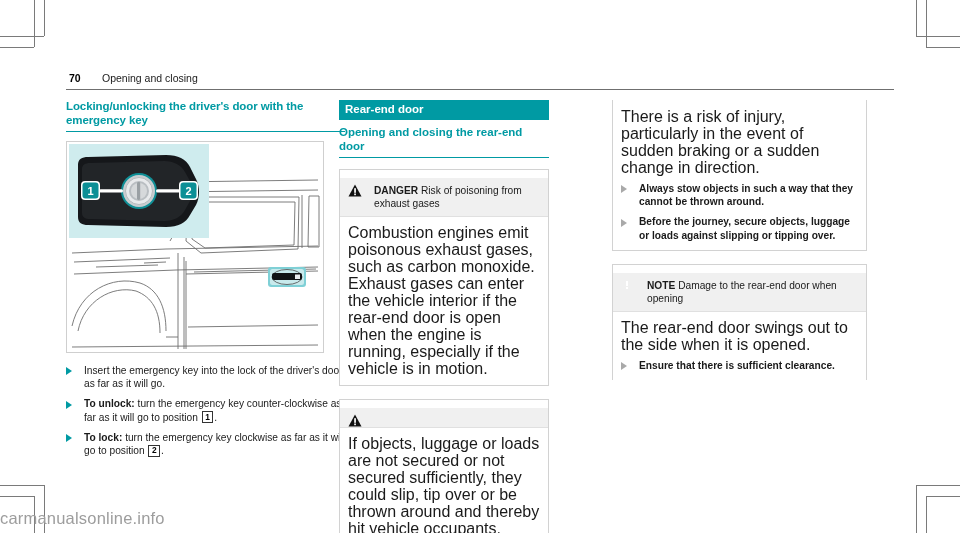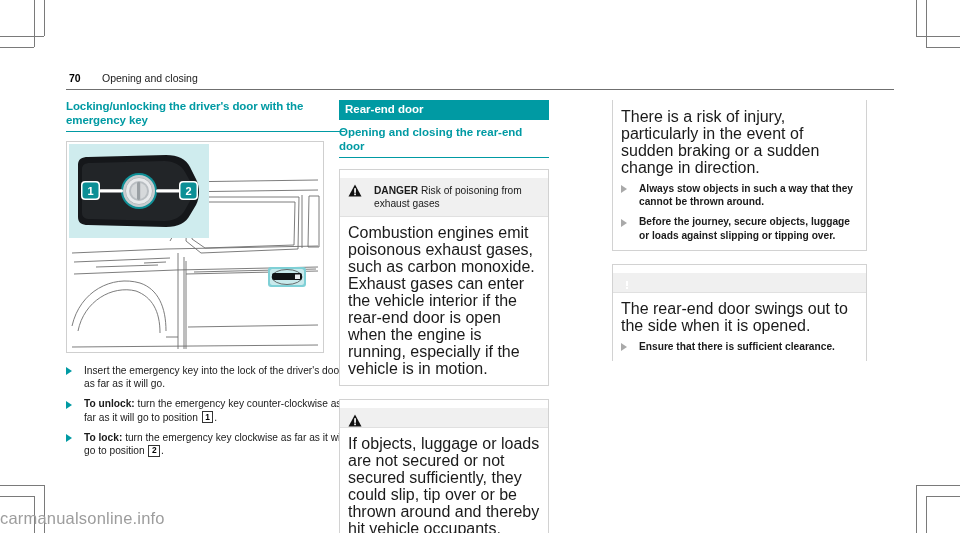--- a/index.html
+++ b/index.html
@@ -343,20 +343,21 @@
   </div>
 
   <div class="box" style="border-bottom:none;">
     <div class="box-head">
       <span class="glyph">
         <span class="note-sq">
           <span class="bar"></span>
           <span class="dot"></span>
         </span>
       </span>
+      <span class="htext"><b>NOTE</b><span> Damage to the rear-end door when opening</span></span>
     </div>
     <div class="box-body">
       <div class="body-p">The rear-end door swings out to the side when it is opened.</div>
       <div class="bullets">
         <div class="bullet grey">
           <span class="tri"></span>
           <span>Ensure that there is sufficient clearance.</span>
         </div>
       </div>
     </div>

